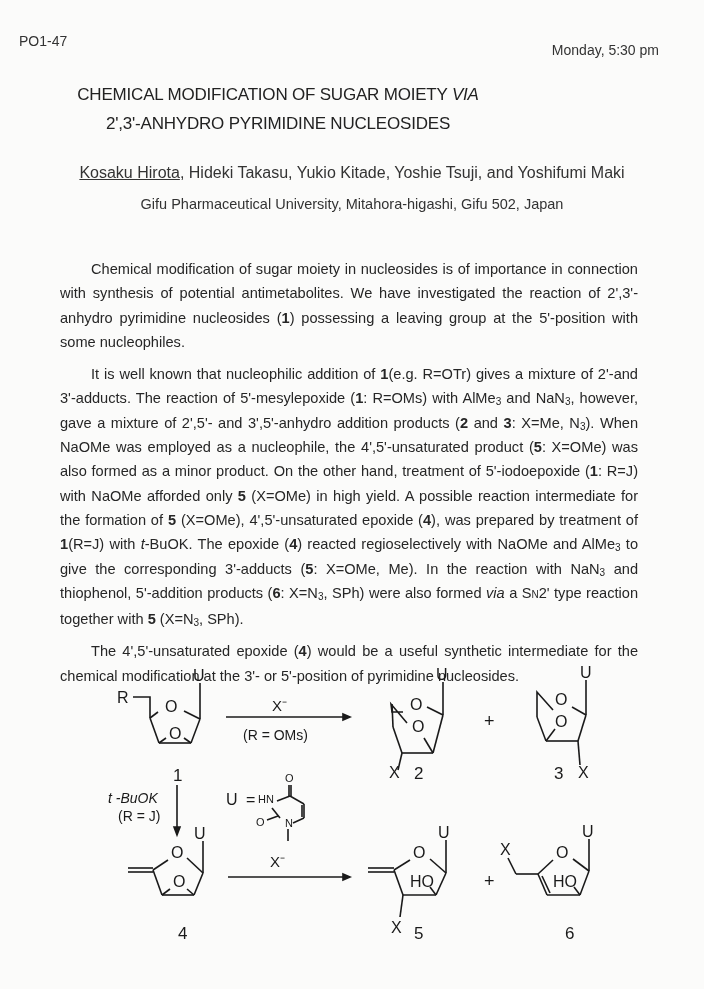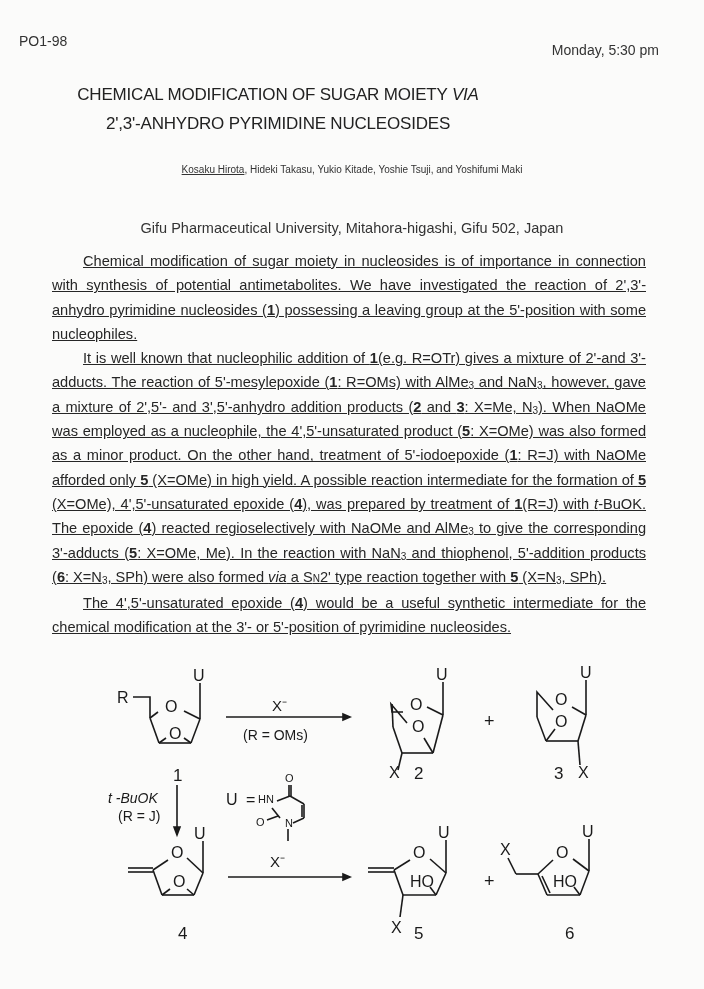--- a/index.html
+++ b/index.html
@@ -6,37 +6,37 @@
   body {
     width: 704px; height: 989px; background: #fbfbfa; position: relative; overflow: hidden;
     font-family: "Liberation Sans", "DejaVu Sans", sans-serif; color: #1e1e1e;
   }
   .abs { position: absolute; }
   .code { left: 19px; top: 33px; font-size: 14px; color: #333; }
   .when { right: 45px; top: 42px; font-size: 14px; color: #333; }
   .title { left: 0; width: 556px; text-align: center; font-size: 17px; letter-spacing: -0.2px; color: #222; }
   .t1 { top: 85px; }
   .t2 { top: 114px; text-align: center; }
-  .authors { left: 0; width: 704px; text-align: center; top: 164px; font-size: 10px; color: #333; }
+  .authors { left: 0; width: 704px; text-align: center; top: 164px; font-size: 16px; color: #333; }
   .authors .presenter { text-decoration: underline; }
-  .affil { left: 0; width: 704px; text-align: center; top: 196px; font-size: 14.5px; color: #333; margin-top: 24px; }
+  .affil { left: 0; width: 704px; text-align: center; top: 196px; font-size: 14.5px; color: #333; }
   .body-text {
     left: 52px; top: 249px; width: 594px; font-size: 14.6px; line-height: 24.3px;
     text-align: justify; color: #262626;
   }
-  .body-text p { margin: 0; text-indent: 31px; text-decoration: underline; }
+  .body-text p { margin: 8px; text-indent: 31px; }
   .body-text b { font-weight: bold; }
   sub { font-size: 10px; vertical-align: -2px; line-height: 0; }
   .scheme { left: 0; top: 655px; width: 704px; height: 334px; }
   .scheme svg text { font-family: "Liberation Sans", sans-serif; fill: #1a1a1a; }
 </style>
 </head>
 <body>
 
-<div class="abs code">PO1-98</div>
+<div class="abs code">PO1-47</div>
 <div class="abs when">Monday, 5:30 pm</div>
 
 <div class="abs title t1"><span>CHEMICAL MODIFICATION OF SUGAR MOIETY </span><i>VIA</i></div>
 <div class="abs title t2">2',3'-ANHYDRO PYRIMIDINE NUCLEOSIDES</div>
 
 <div class="abs authors"><span class="presenter">Kosaku Hirota</span><span>, Hideki Takasu, Yukio Kitade, Yoshie Tsuji, and Yoshifumi Maki</span></div>
 <div class="abs affil">Gifu Pharmaceutical University, Mitahora-higashi, Gifu 502, Japan</div>
 
 <div class="abs body-text">
   <p>Chemical modification of sugar moiety in nucleosides is of importance in connection with synthesis of potential antimetabolites.  We have investigated the reaction of 2',3'-anhydro pyrimidine nucleosides (<b>1</b>) possessing a leaving group at the 5'-position with some nucleophiles.</p>

